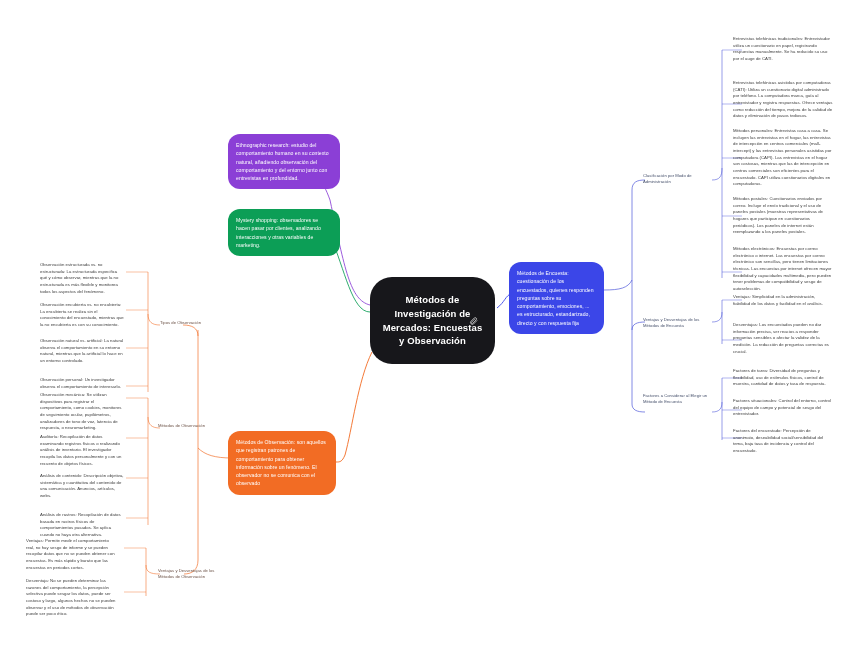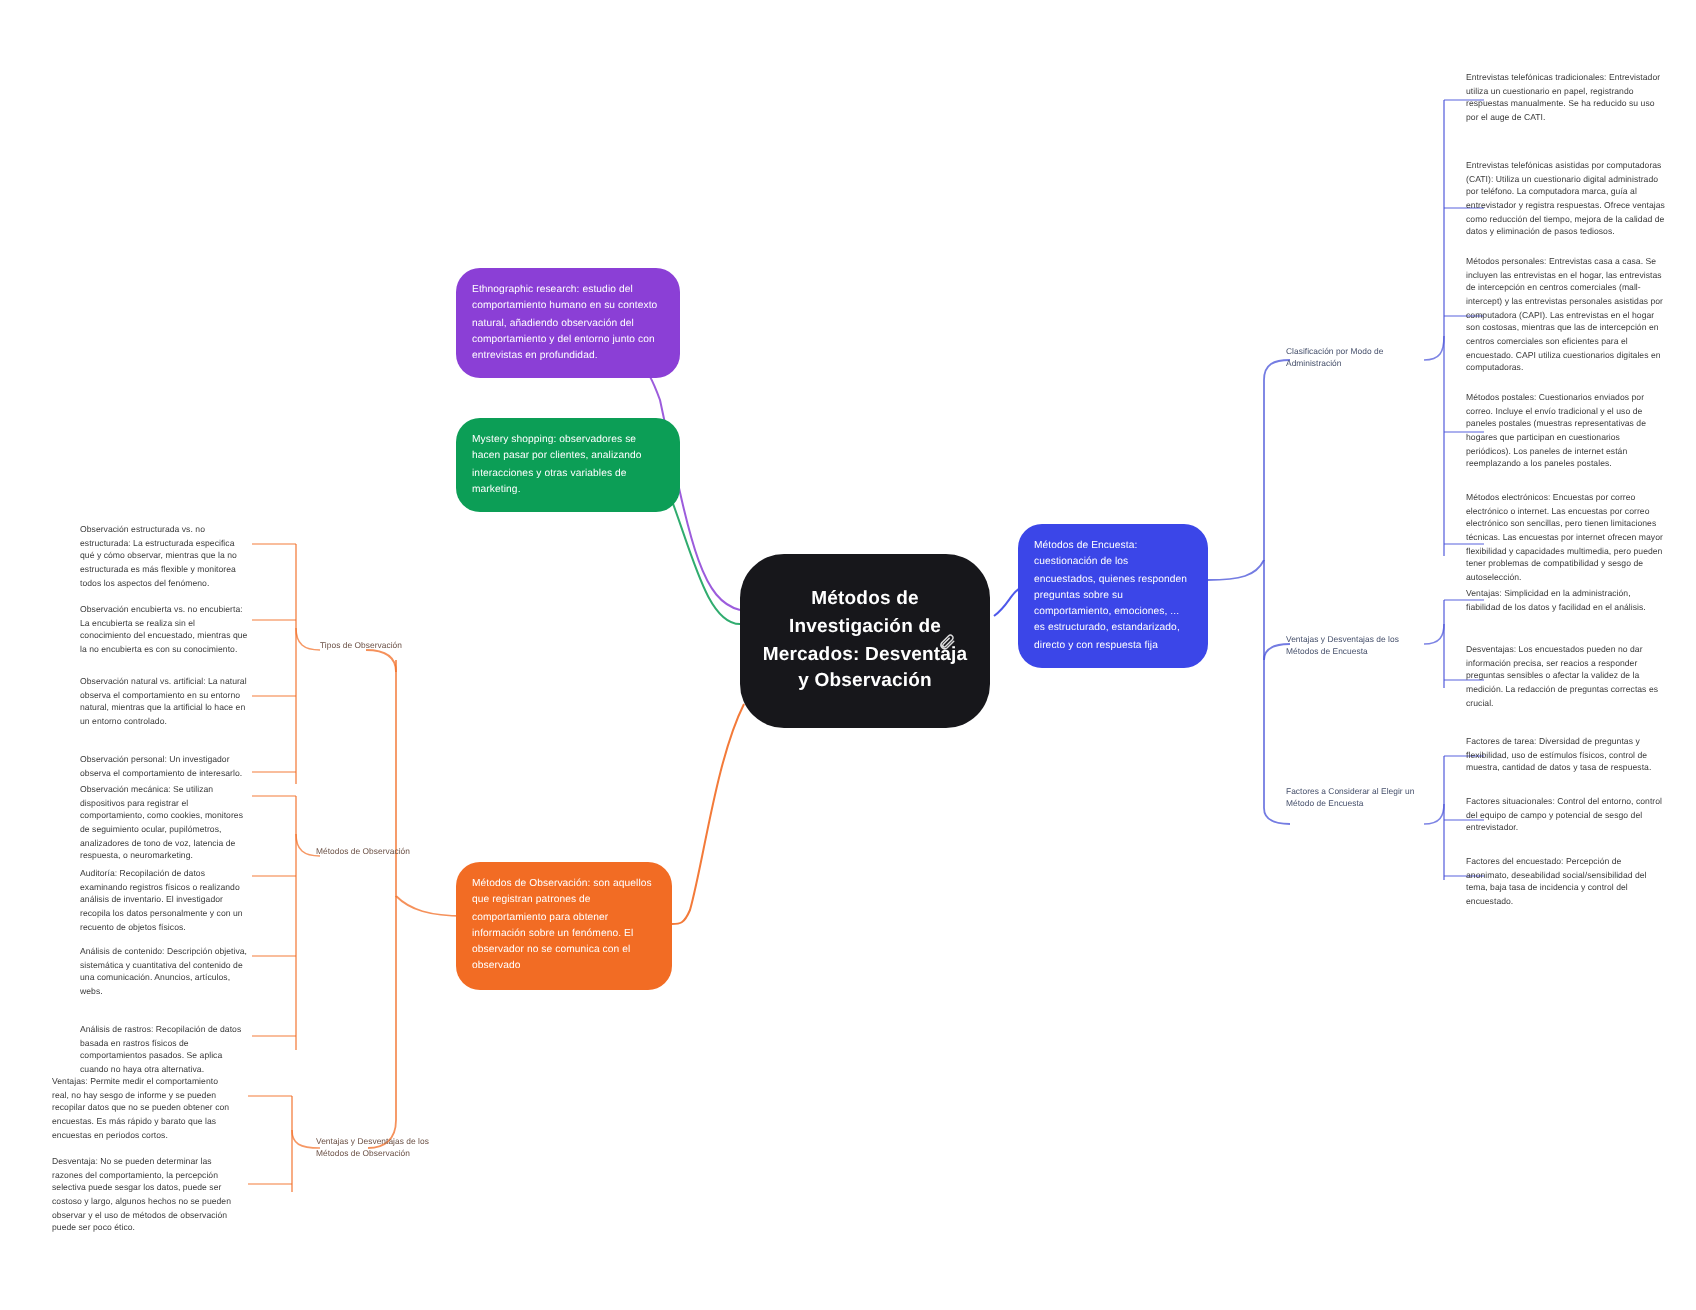--- a/index.html
+++ b/index.html
@@ -85,21 +85,21 @@
     <path d="M712,322 C 720,322 722,318 722,312 L 722,300" stroke="#4650d8" stroke-width=".8" fill="none" opacity=".7"></path>
     <path d="M722,312 L 722,344" stroke="#4650d8" stroke-width=".8" fill="none" opacity=".7"></path>
     <path d="M722,300 L 742,300 M722,340 L 742,340" stroke="#4650d8" stroke-width=".7" fill="none" opacity=".6"></path>
 
     <path d="M712,412 C 720,412 722,408 722,402 L 722,378" stroke="#4650d8" stroke-width=".8" fill="none" opacity=".7"></path>
     <path d="M722,402 L 722,440" stroke="#4650d8" stroke-width=".8" fill="none" opacity=".7"></path>
     <path d="M722,378 L 742,378 M722,410 L 742,410 M722,438 L 742,438" stroke="#4650d8" stroke-width=".7" fill="none" opacity=".6"></path>
   </svg>
 
   <div class="root">
-    <span class="rt">Métodos de Investigación de Mercados: Desventaja y Observación</span>
+    <span class="rt">Métodos de Investigación de Mercados: Encuestas y Observación</span>
     <svg class="clip-icon" viewBox="0 0 24 24" fill="none" stroke="#ffffff" stroke-width="2" stroke-linecap="round">
       <path d="M21 11l-9 9a5 5 0 0 1-7-7l9-9a3.5 3.5 0 0 1 5 5l-9 9a2 2 0 0 1-3-3l8-8"></path>
     </svg>
   </div>
 
   <div class="bubble b-purple" style="left:228px;top:134px;width:112px;">Ethnographic research: estudio del comportamiento humano en su contexto natural, añadiendo observación del comportamiento y del entorno junto con entrevistas en profundidad.</div>
 
   <div class="bubble b-green" style="left:228px;top:209px;width:112px;">Mystery shopping: observadores se hacen pasar por clientes, analizando interacciones y otras variables de marketing.</div>
 
   <div class="bubble b-orange" style="left:228px;top:431px;width:108px;">Métodos de Observación: son aquellos que registran patrones de comportamiento para obtener información sobre un fenómeno. El observador no se comunica con el observado</div>

